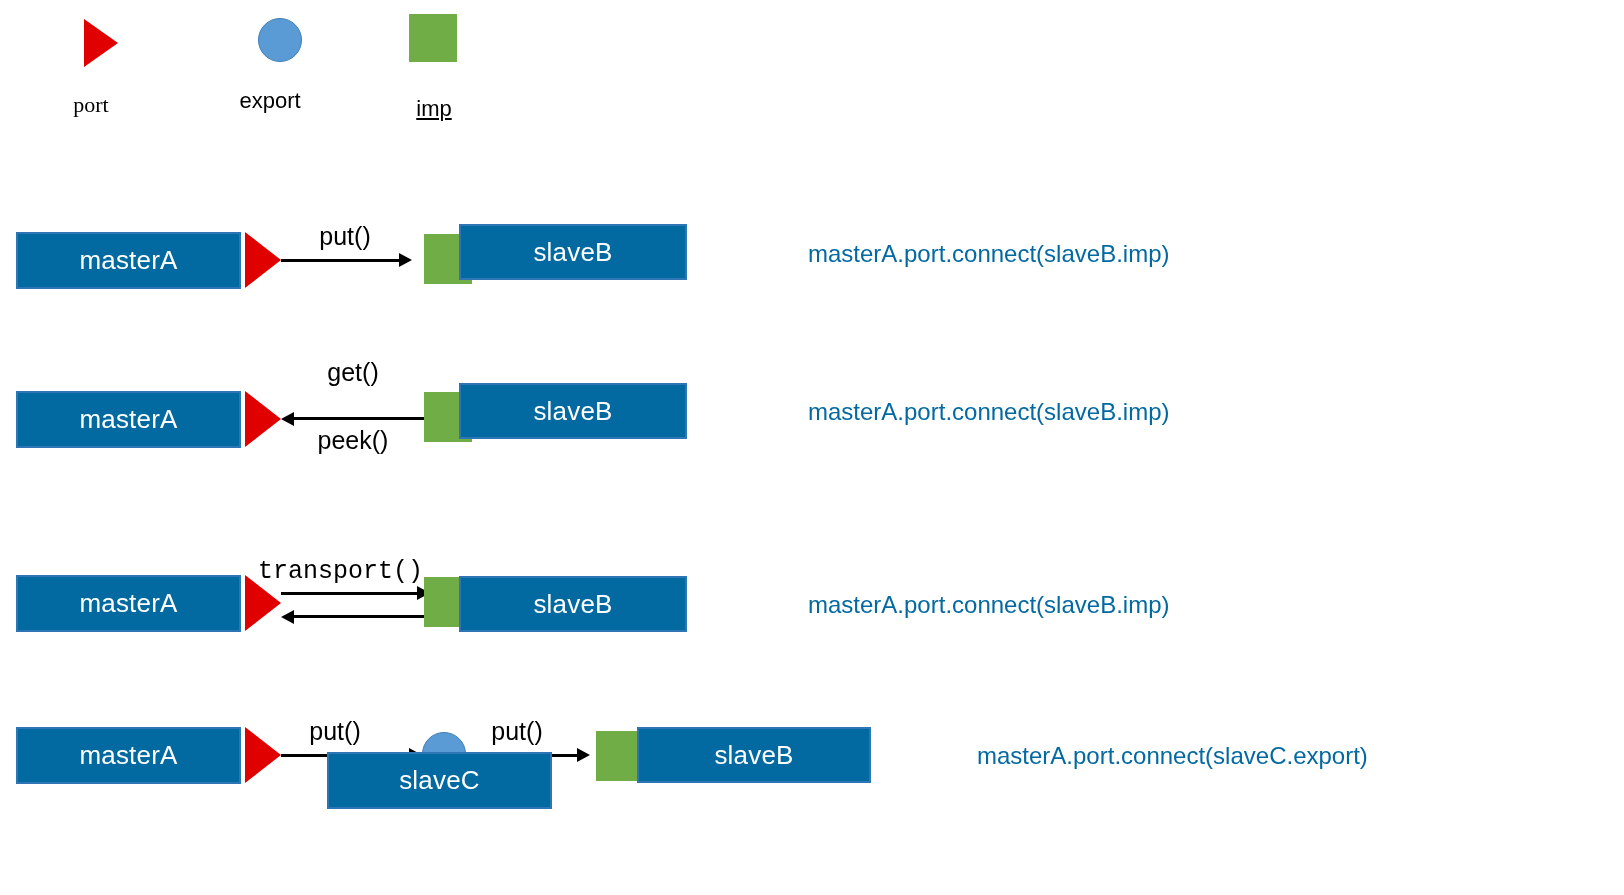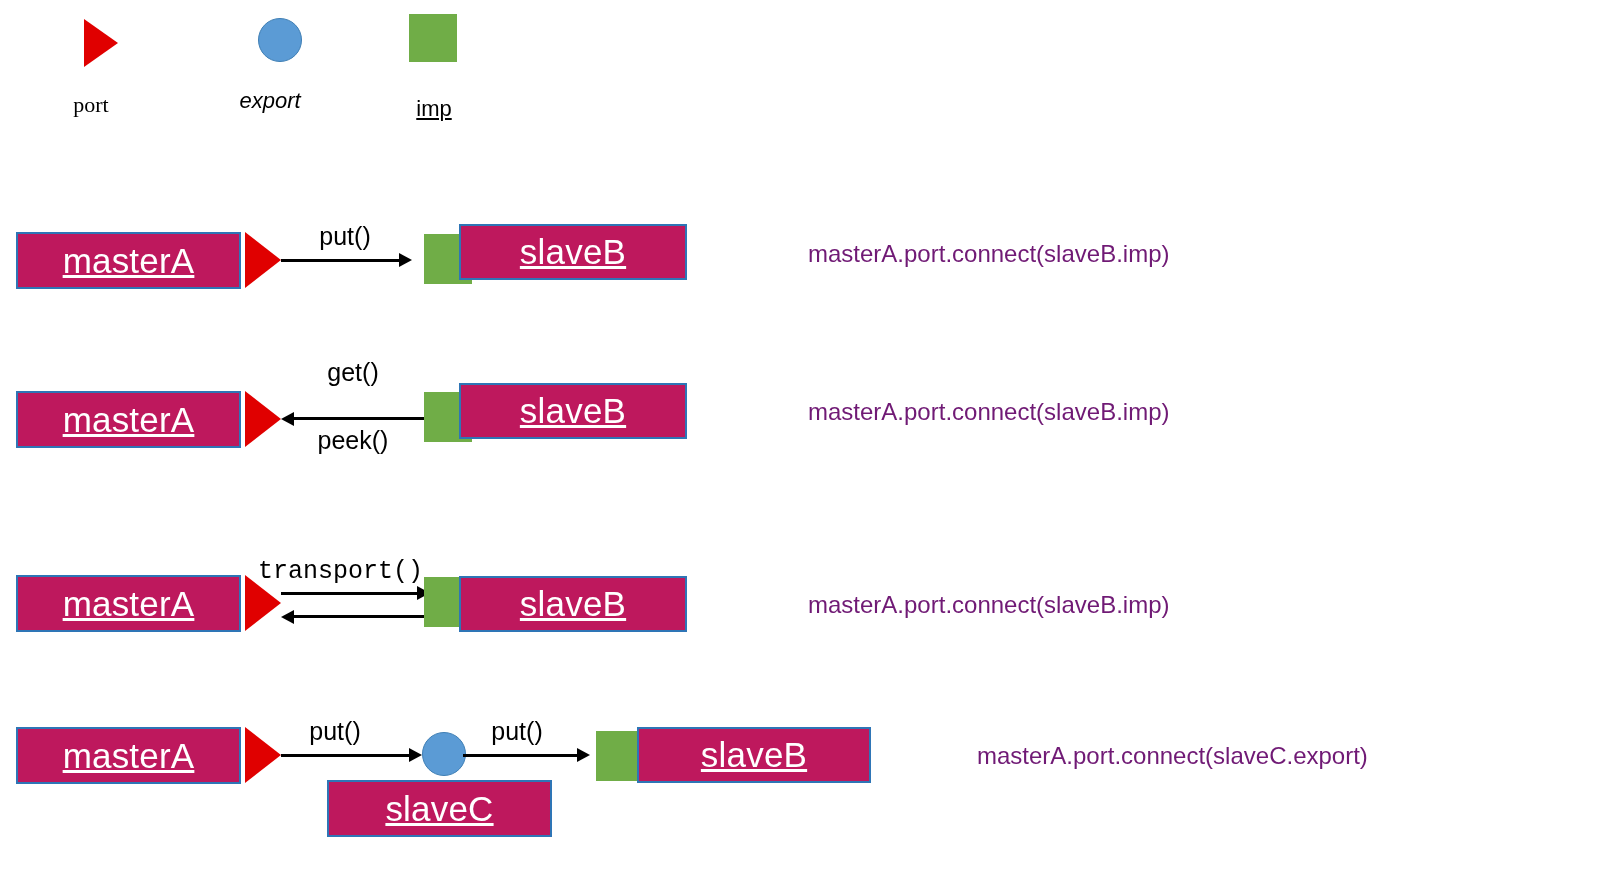--- a/index.html
+++ b/index.html
@@ -46,30 +46,29 @@
     box-sizing: border-box;
   }
   .square-imp {
     width: 48px; height: 48px;
     background: #70AD47;
   }
 
   
   .block {
     position: absolute;
-    background: #be185d;
+    background: #0369a1;
     border: 2px solid #2E75B6;
     box-sizing: border-box;
     color: #ffffff;
-    font-size: 35px;
+    font-size: 26px;
     display: flex;
     align-items: center;
     justify-content: center;
     letter-spacing: 0.2px;
-    text-decoration: underline;
   }
 
   
   .port-tri {
     position: absolute;
     width: 0; height: 0;
     border-top: 28px solid transparent;
     border-bottom: 28px solid transparent;
     border-left: 36px solid #E00000;
   }
@@ -109,38 +108,38 @@
     position: absolute;
     font-size: 25px;
     color: #000000;
     white-space: nowrap;
     text-align: center;
   }
 
   .code-text {
     position: absolute;
     font-size: 24px;
-    color: #701a75;
+    color: #0369a1;
     white-space: nowrap;
   }
 </style>
 </head>
 <body>
 
 <div class="canvas">
 
   <div class="legend-item" style="left:84px; top:19px;">
     <div class="tri-port"></div>
   </div>
   <div class="legend-label" style="left:36px; top:92px; width:110px;font-family:Liberation Serif, serif;">port</div>
 
   <div class="legend-item" style="left:258px; top:18px;">
     <div class="circle-export"></div>
   </div>
-  <div class="legend-label" style="left:215px; top:88px; width:110px;font-style:italic;">export</div>
+  <div class="legend-label" style="left:215px; top:88px; width:110px;">export</div>
 
   <div class="legend-item" style="left:409px; top:14px;">
     <div class="square-imp"></div>
   </div>
   <div class="legend-label" style="left:379px; top:96px; width:110px;text-decoration:underline;">imp</div>
 
   <div class="block" style="left:16px; top:232px; width:225px; height:57px;">masterA</div>
   <div class="port-tri" style="left:245px; top:232px;"></div>
   <div class="arrow-line" style="left:281px; top:259px; width:120px;"></div>
   <div class="arrow-head-r" style="left:399px; top:253px;"></div>
@@ -178,17 +177,17 @@
 
   <div class="exp-circle" style="left:422px; top:732px; width:44px; height:44px;"></div>
 
   <div class="arrow-line" style="left:463px; top:754px; width:116px;"></div>
   <div class="arrow-head-r" style="left:577px; top:748px;"></div>
   <div class="op-label" style="left:452px; top:717px; width:130px;">put()</div>
 
   <div class="imp-sq" style="left:596px; top:731px; width:48px; height:50px;"></div>
   <div class="block" style="left:637px; top:727px; width:234px; height:56px;">slaveB</div>
 
-  <div class="block" style="left:327px; top:780px; width:225px; height:57px;">slaveC</div>
+  <div class="block" style="left:327px; top:752px; width:225px; height:57px;">slaveC</div>
 
   <div class="code-text" style="left:954px; top:742px;margin-left:23px;">masterA.port.connect(slaveC.export)</div>
 
 </div>
 
 </body></html>

